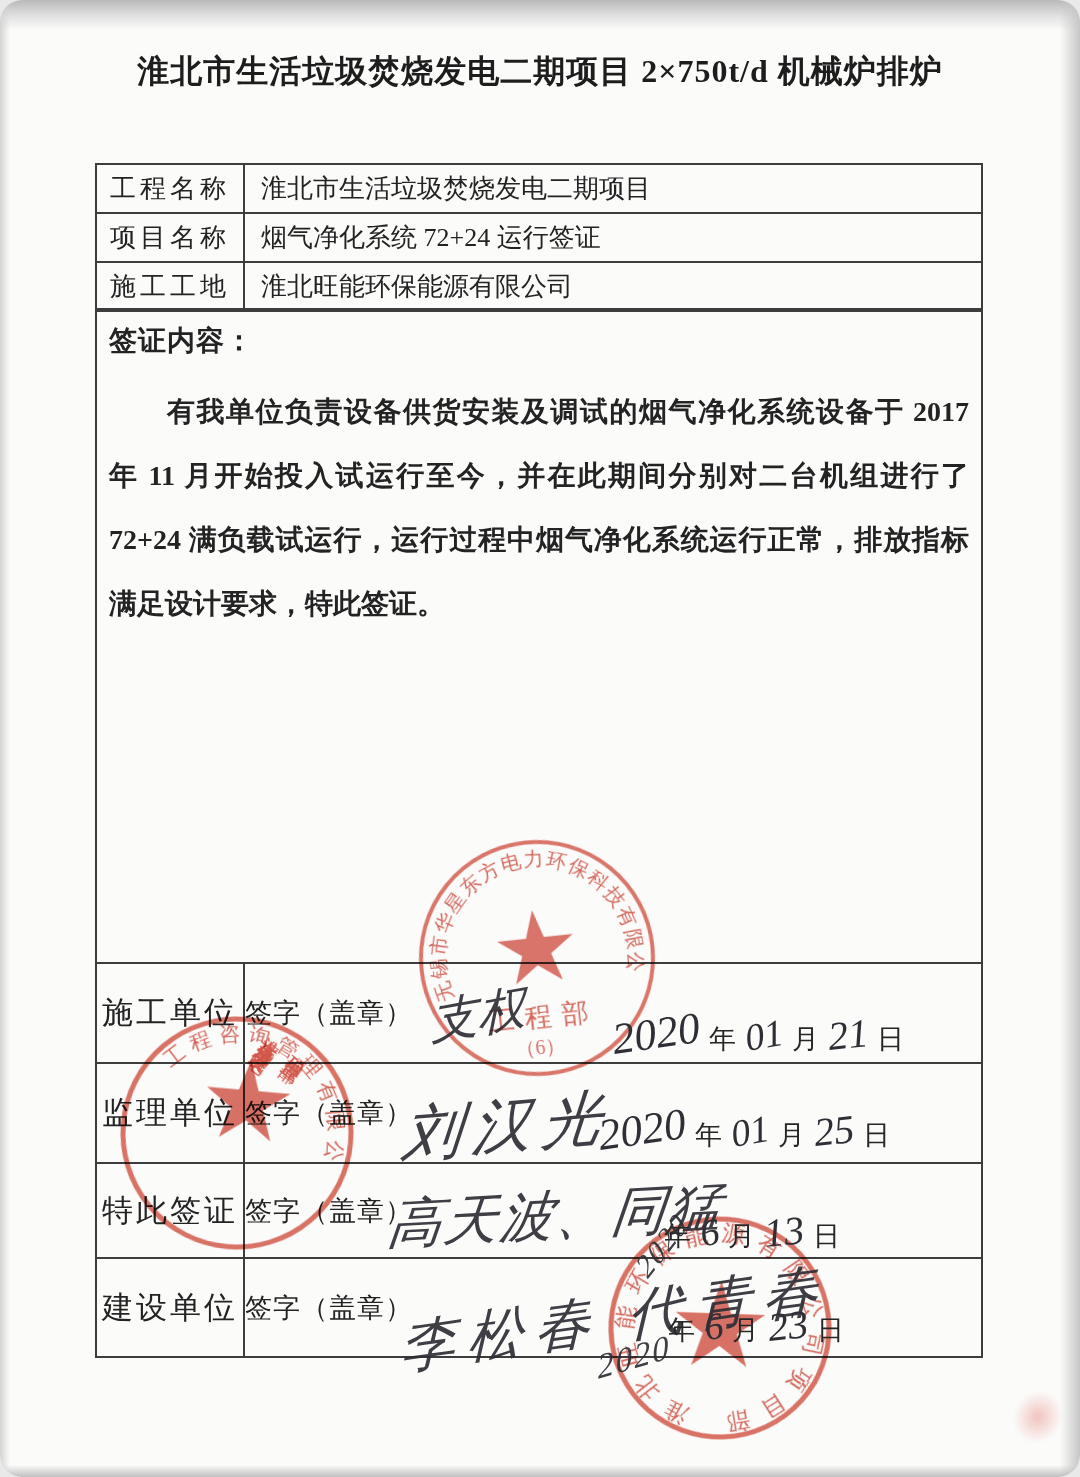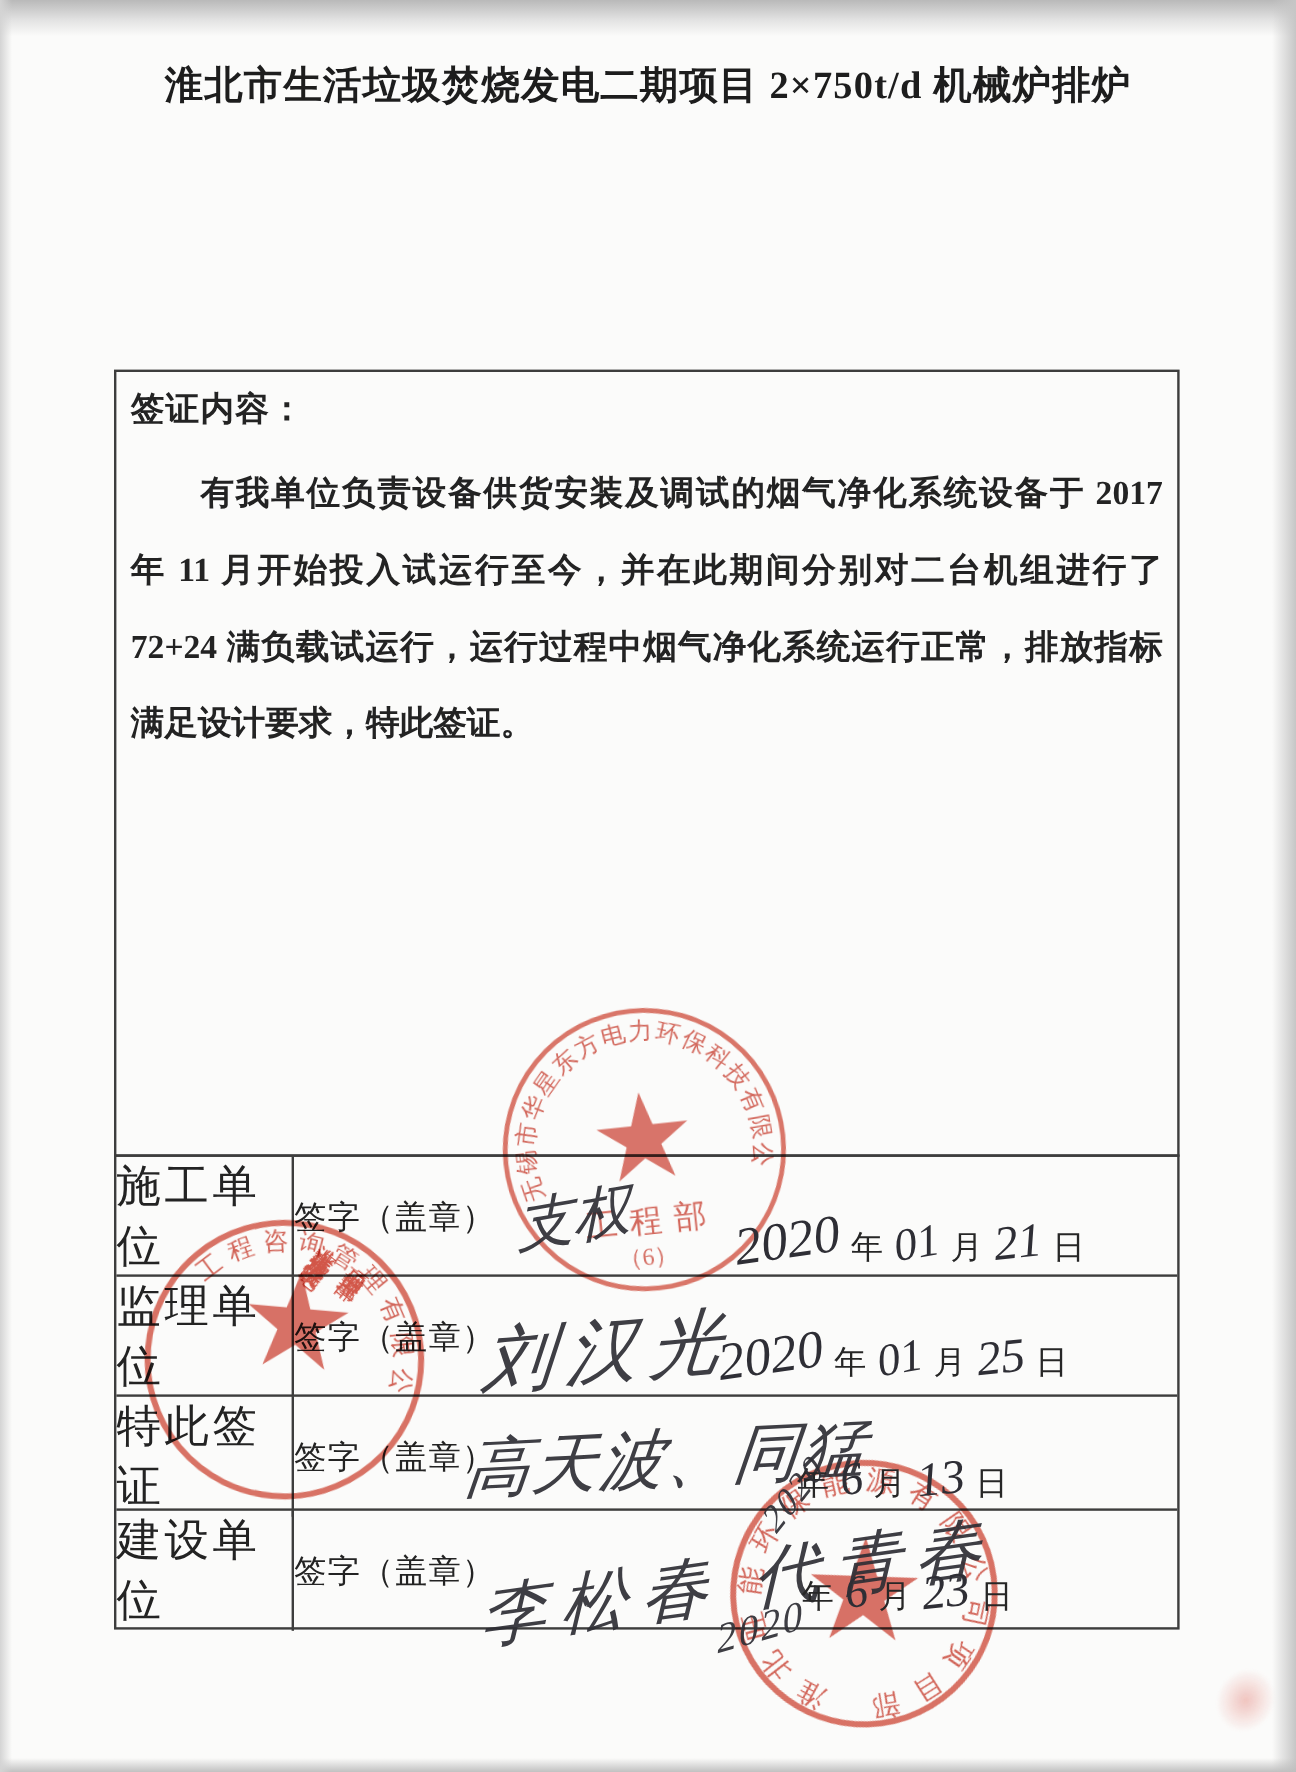--- a/index.html
+++ b/index.html
@@ -1,19 +1,19 @@
 <!DOCTYPE html>
 <html><head>
 <meta charset="utf-8">
 <style>
   html,body{margin:0;padding:0;background:#e9e9e9;}
   *{box-sizing:border-box;}
   .sheet{
     position:relative;width:1080px;height:1477px;background:#fbfbfa;overflow:hidden;
-    font-family:"Liberation Serif","DejaVu Serif",serif;color:#232323;
+    font-family:"Liberation Serif","DejaVu Serif",serif;color:#232323;border-radius:22px;
   }
   
   .edge{position:absolute;pointer-events:none;z-index:9;}
   .edge-top{top:0;left:0;width:100%;height:30px;background:linear-gradient(180deg,#b9b9b9,#e2e2e2 55%,rgba(251,251,250,0));}
   .edge-right{top:0;right:0;width:20px;height:100%;background:linear-gradient(270deg,#c6c6c6,rgba(251,251,250,0));}
   .edge-bottom{bottom:0;left:0;width:100%;height:12px;background:linear-gradient(0deg,#bfbfbf,rgba(251,251,250,0));}
   .edge-left{top:0;left:0;width:10px;height:100%;background:linear-gradient(90deg,#d4d4d4,rgba(251,251,250,0));}
 
   .title{position:absolute;left:0;width:100%;text-align:center;font-weight:700;color:#1d1d1d;}
   .title1{top:50px;font-size:32px;letter-spacing:1px;}
@@ -32,21 +32,21 @@
   .content-lines{position:absolute;left:12px;right:12px;top:70px;font-size:28px;line-height:64px;}
   .cline.fill{text-align:justify;text-align-last:justify;}
   .cline.indent{padding-left:58px;}
 
   
   .sig-table{position:absolute;left:95px;top:962px;width:888px;height:396px;border:2px solid #3d3d3d;
     display:grid;grid-template-rows:100px 100px 95px 97px;z-index:1;}
   .sig-row{display:grid;grid-template-columns:148px 1fr;border-bottom:2px solid #3d3d3d;}
   .sig-row:last-child{border-bottom:none;}
   .sig-unit{border-right:2px solid #3d3d3d;display:flex;align-items:center;justify-content:center;
-    font-size:37px;letter-spacing:3px;}
+    font-size:31px;letter-spacing:3px;}
   .sig-cell{display:flex;align-items:center;font-size:27px;letter-spacing:1px;}
 
   .footer-note{position:absolute;left:104px;top:1366px;font-size:24px;letter-spacing:1.5px;z-index:2;}
 
   
   .ink{position:absolute;color:#2e2e35;opacity:.92;z-index:6;font-style:italic;white-space:nowrap;}
   .sig1{left:430px;top:983px;font-size:48px;transform:rotate(-10deg) skewX(-8deg);}
   .sig2{left:402px;top:1086px;font-size:60px;letter-spacing:10px;transform:rotate(-5deg) skewX(-10deg);}
   .sig3{left:388px;top:1180px;font-size:54px;letter-spacing:2px;transform:rotate(-3deg) skewX(-9deg);}
   .sig4{left:398px;top:1281px;font-size:56px;letter-spacing:12px;transform:rotate(-8deg) skewX(-8deg);}
@@ -78,20 +78,34 @@
     background:radial-gradient(ellipse at center,rgba(226,128,118,.45),rgba(226,128,118,0) 65%);
     transform:rotate(28deg);filter:blur(1px);}
 </style>
 </head>
 <body>
 
 <div class="sheet">
 
   <div class="title title1">淮北市生活垃圾焚烧发电二期项目 2×750t/d 机械炉排炉</div>
 
+  <div class="info-table">
+    <div class="info-row">
+      <div class="info-label">工程名称</div>
+      <div class="info-value">淮北市生活垃圾焚烧发电二期项目</div>
+    </div>
+    <div class="info-row">
+      <div class="info-label">项目名称</div>
+      <div class="info-value">烟气净化系统 72+24 运行签证</div>
+    </div>
+    <div class="info-row">
+      <div class="info-label">施工工地</div>
+      <div class="info-value">淮北旺能环保能源有限公司</div>
+    </div>
+  </div>
 
   <div class="content-box">
     <div class="content-heading">签证内容：</div>
     <div class="content-lines">
       <div class="cline fill indent">有我单位负责设备供货安装及调试的烟气净化系统设备于 2017</div>
       <div class="cline fill">年 11 月开始投入试运行至今，并在此期间分别对二台机组进行了</div>
       <div class="cline fill">72+24 满负载试运行，运行过程中烟气净化系统运行正常，排放指标</div>
       <div class="cline">满足设计要求，特此签证。</div>
     </div>
   </div>

